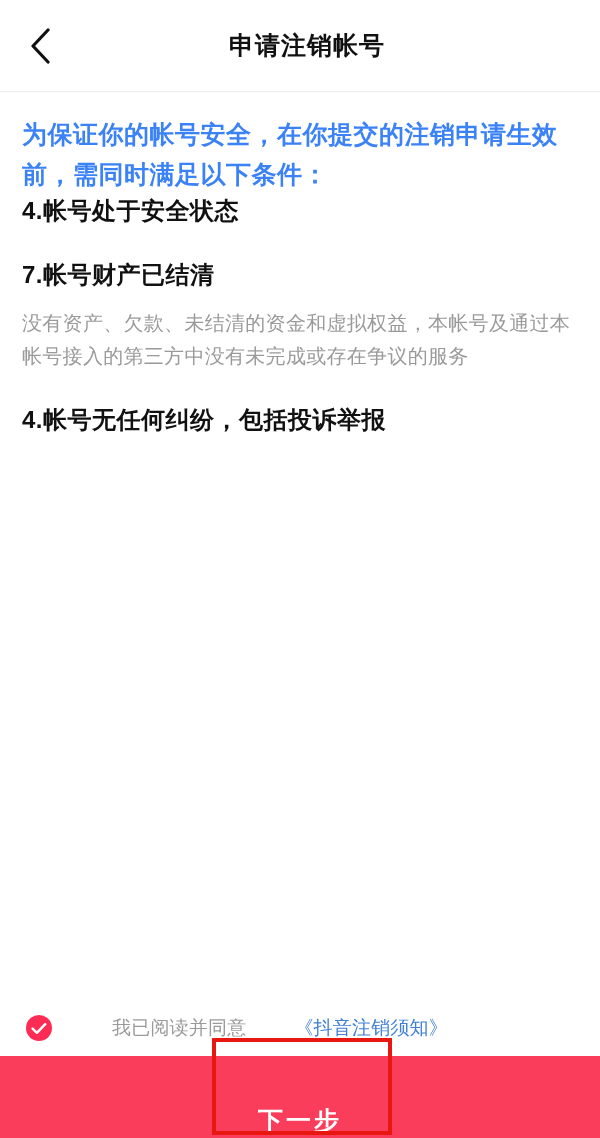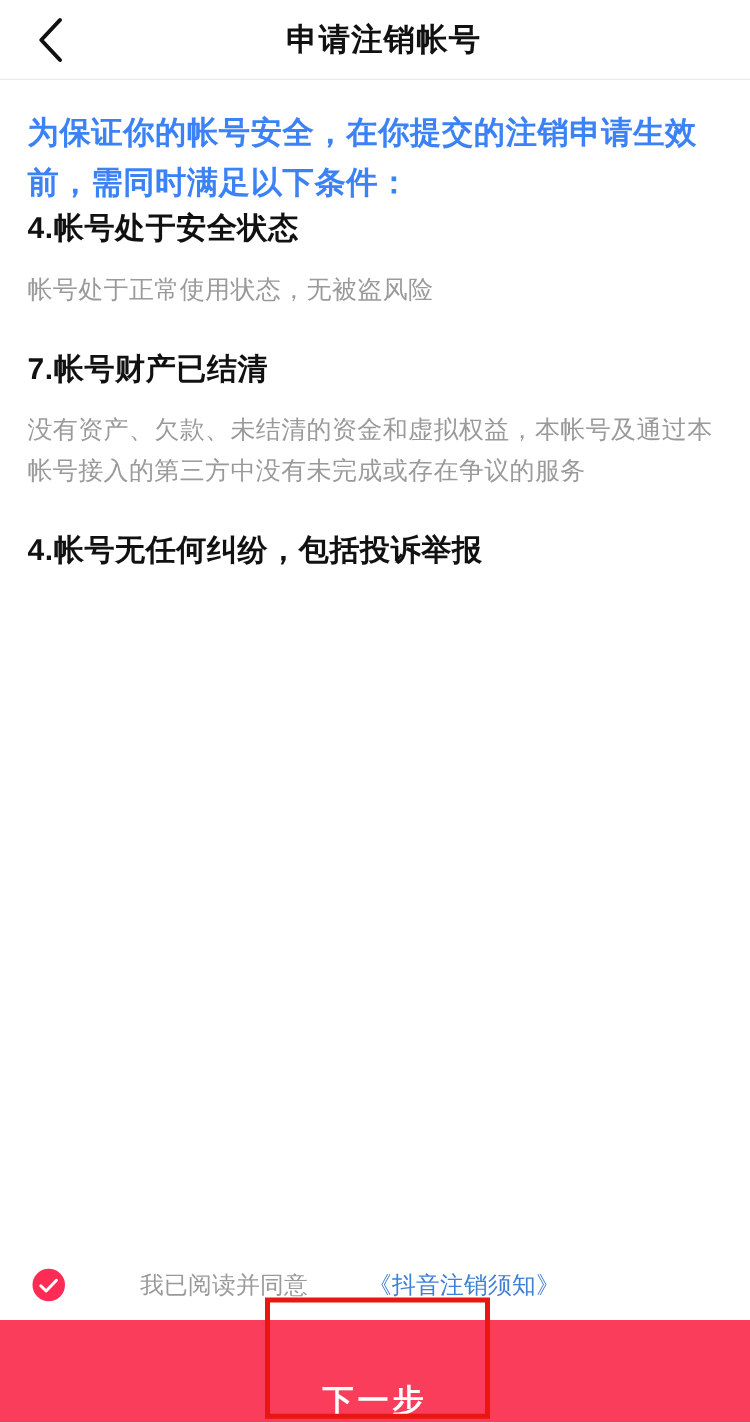--- a/index.html
+++ b/index.html
@@ -11,21 +11,21 @@
     height: 1138px;
     background: #ffffff;
     font-family: "Liberation Sans", sans-serif;
     color: #000000;
     overflow: hidden;
     position: relative;
   }
 
   
   .header {
-    height: 64px;
+    height: 92px;
     width: 100%;
     box-sizing: border-box;
     display: flex;
     align-items: center;
     position: relative;
     border-bottom: 1px solid #ececec;
     background: #ffffff;
     padding-left: 14px;
   }
   .back-btn {
@@ -175,21 +175,20 @@
   </div>
   <div class="header-title">申请注销帐号</div>
 </div>
 
 <div class="content">
 
   <div class="intro">为保证你的帐号安全，在你提交的注销申请生效前，需同时满足以下条件：</div>
 
   <div class="section">
     <div class="section-title">4.帐号处于安全状态</div>
-    <div class="section-desc">帐号处于正常使用状态，无被盗风险</div>
   </div>
 
   <div class="section">
     <div class="section-title">7.帐号财产已结清</div>
     <div class="section-desc">没有资产、欠款、未结清的资金和虚拟权益，本帐号及通过本帐号接入的第三方中没有未完成或存在争议的服务</div>
   </div>
 
 
   <div class="section no-desc">
     <div class="section-title">4.帐号无任何纠纷，包括投诉举报</div>

